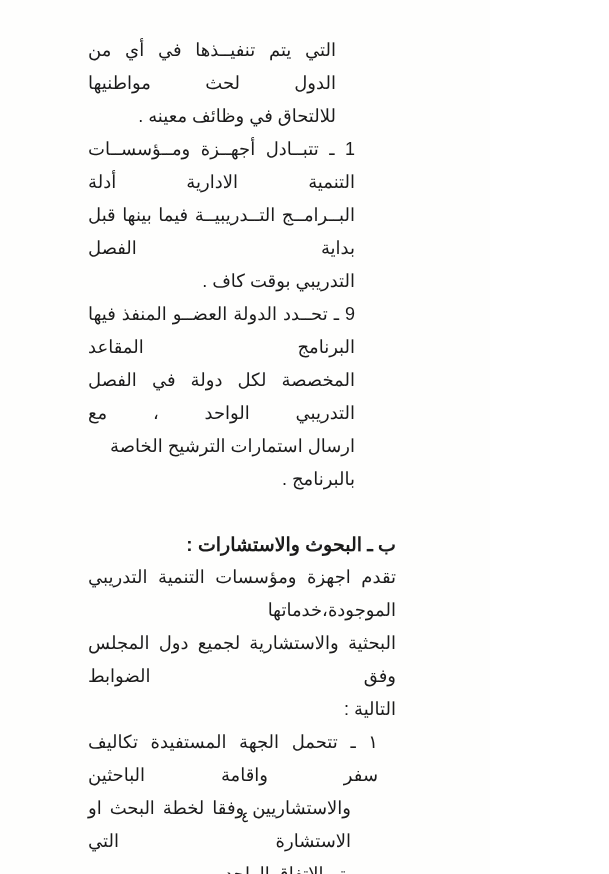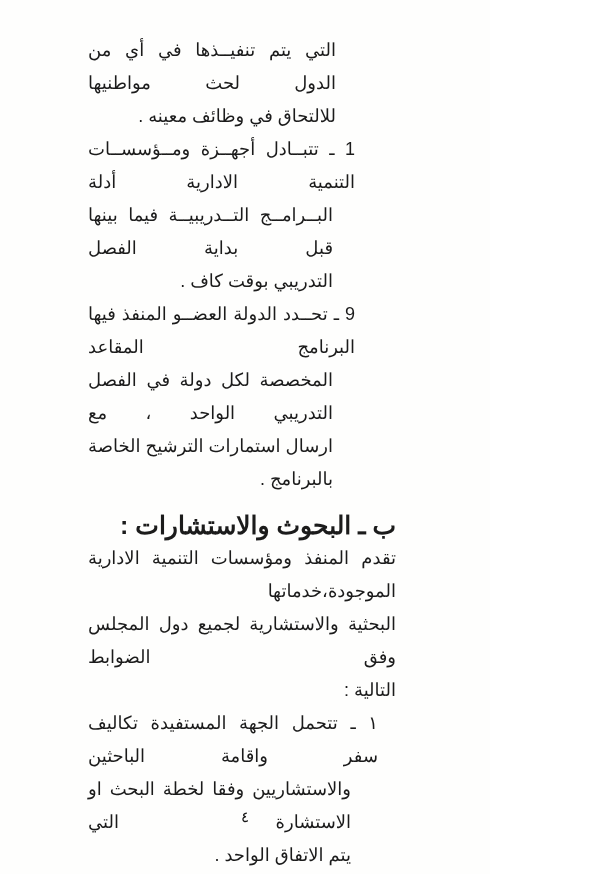--- a/index.html
+++ b/index.html
@@ -22,33 +22,33 @@
   }
   .block {
     font-size: 18px;
     line-height: 33px;
   }
   .line {
     text-align: justify;
     text-align-last: justify;
   }
   .line.end {
-    text-align: center;
+    text-align: right;
     text-align-last: right;
   }
   
   .kind-opening { margin-right: 60px; }
   
   .kind-item-a { margin-right: 41px; }
-  .kind-item-a .line:not(:first-child) { margin-right: 22px; }
+  .kind-item-a .line:not(:first-child) { }
   
   .kind-heading {
-    margin-top: 13px;
+    margin-top: 32px;
     font-weight: bold;
-    font-size: 25px;
+    font-size: 19px;
   }
   
   .kind-intro { margin-right: 0; }
   
   .kind-item-b { margin-right: 18px; }
   .kind-item-b .line:not(:first-child) { margin-right: 27px; }
 
   .page-number {
     position: absolute;
     top: 806px;
@@ -76,21 +76,21 @@
       </section>
       <section class="block kind-item-a">
         <div class="line">9 ـ تحــدد الدولة العضــو المنفذ فيها البرنامج المقاعد</div>
         <div class="line">المخصصة لكل دولة في الفصل التدريبي الواحد ، مع</div>
         <div class="line end">ارسال استمارات الترشيح الخاصة بالبرنامج .</div>
       </section>
       <section class="block kind-heading">
         <div class="line end">ب ـ البحوث والاستشارات :</div>
       </section>
       <section class="block kind-intro">
-        <div class="line">تقدم المنفذ ومؤسسات التنمية الادارية الموجودة،خدماتها</div>
+        <div class="line">تقدم اجهزة ومؤسسات التنمية التدريبي الموجودة،خدماتها</div>
         <div class="line">البحثية والاستشارية لجميع دول المجلس وفق الضوابط</div>
         <div class="line end">التالية :</div>
       </section>
       <section class="block kind-item-b">
         <div class="line">١ ـ تتحمل الجهة المستفيدة تكاليف سفر واقامة الباحثين</div>
         <div class="line">والاستشاريين وفقا لخطة البحث او الاستشارة التي</div>
         <div class="line end">يتم الاتفاق الواحد .</div>
       </section>
     </article>
   <footer class="page-number">٤</footer>

